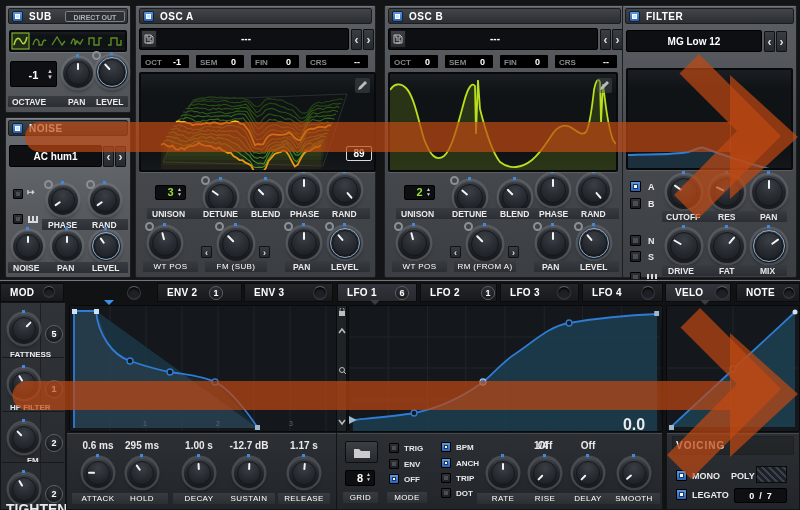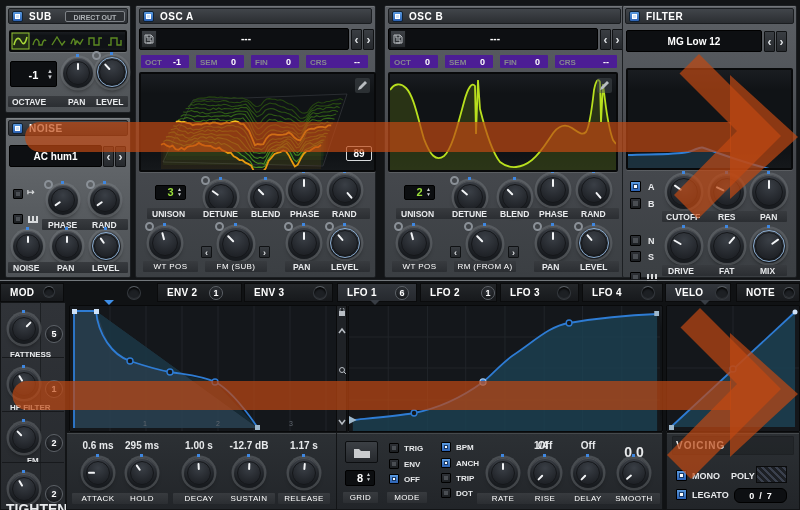--- a/index.html
+++ b/index.html
@@ -18,21 +18,21 @@
 .knb{position:absolute;border-radius:50%;background:radial-gradient(circle at 50% 28%,#3a3f46,#202328 75%);
  border:1px solid #15171a;}
 .knr{position:absolute;border-radius:50%;border:1.5px solid #9fc6ee;opacity:.85;}
 .knp{position:absolute;width:2px;background:#f2f4f6;border-radius:1px;}
 .knt{position:absolute;width:3px;height:3px;background:#3f87e0;}
 .mc{position:absolute;width:9px;height:9px;border:2px solid #8a9097;border-radius:50%;background:transparent;}
 .lbs{position:absolute;height:11px;background:linear-gradient(#383b3f,#2b2e32);color:#fff;
  font-size:8px;font-weight:normal;text-align:center;line-height:11px;letter-spacing:.4px;border-radius:1px;}
 .vb{position:absolute;background:#0d0f12;border:1px solid #000;color:#fff;text-align:center;
  font-weight:bold;border-radius:2px;}
-.pc{position:absolute;height:13px;background:#4c1d95;border-radius:1px;font-size:8px;}
+.pc{position:absolute;height:13px;background:#000000;border-radius:1px;font-size:8px;}
 .pcl{position:absolute;left:4px;top:3px;color:#85898d;font-weight:bold;}
 .pcv{position:absolute;right:8px;top:2px;color:#fff;font-weight:bold;font-size:9px;}
 .spin{position:absolute;background:#0c0e10;border:1px solid #000;color:#fff;font-size:11px;
  font-weight:bold;text-align:center;border-radius:2px;}
 .spin.grn{color:#9adf3a;}
 .spa{position:absolute;right:3px;top:1px;font-size:5px;line-height:5px;color:#cdd0d3;}
 .nav{position:absolute;width:11px;background:linear-gradient(#3a3e43,#26292d);border:1px solid #101214;
  color:#dfe2e5;font-size:12px;font-weight:bold;text-align:center;border-radius:1px;}
 .ck{position:absolute;background:linear-gradient(#2e3136,#1b1e21);border:1px solid #000;border-radius:1px;}
 .ck:after{content:"";position:absolute;left:2px;top:2px;right:2px;bottom:2px;background:#4a4e53;}
@@ -630,21 +630,21 @@
       <div class="knt" style="left:13px;top:-4px;"></div>
     </div>
     <div class="lbs " style="left:519px;top:493px;width:52px;">RISE</div>
     <div class="txt" style="left:588px;top:440px;font-size:10px;transform:translateX(-50%);">Off</div>
     <div class="kn" style="left:573px;top:458px;width:30px;height:30px;">
       <div class="knb" style="left:3px;top:3px;width:24px;height:24px;"></div>
       <div class="knp" style="left:14px;top:5px;height:7px;transform-origin:1px 10px;transform:rotate(-135deg);"></div>
       <div class="knt" style="left:13px;top:-4px;"></div>
     </div>
     <div class="lbs " style="left:562px;top:493px;width:52px;">DELAY</div>
-    <div class="txt" style="left:634px;top:444px;font-size:14px;transform:translateX(-50%);">0.0</div>
+    <div class="txt" style="left:634px;top:416px;font-size:16px;transform:translateX(-50%);">0.0</div>
     <div class="kn" style="left:619px;top:458px;width:30px;height:30px;">
       <div class="knb" style="left:3px;top:3px;width:24px;height:24px;"></div>
       <div class="knp" style="left:14px;top:5px;height:7px;transform-origin:1px 10px;transform:rotate(-130deg);"></div>
       <div class="knt" style="left:13px;top:-4px;"></div>
     </div>
     <div class="lbs " style="left:608px;top:493px;width:52px;">SMOOTH</div>
     <div class="tab sel2" style="left:665px;top:283px;width:66px;">
       <span>VELO</span>
     </div>
     <div class="tbc" style="left:715px;top:286px;width:14px;height:14px;"></div>
@@ -667,21 +667,21 @@
     </div>
     <div style="position:absolute;left:666px;top:432px;width:134px;height:78px;background:linear-gradient(#2c3034,#222529);border:1px solid #121416;box-shadow:inset 0 1px 0 rgba(255,255,255,.12);"></div>
     <div style="position:absolute;left:672px;top:436px;width:122px;height:19px;background:rgba(20,22,25,.35);border:1px solid #1e2124;border-radius:1px;"></div>
     <div class="txt" style="left:676px;top:440px;font-size:10px;letter-spacing:1px;">VOICING</div>
     <div class="ck ckon" style="left:676px;top:470px;width:11px;height:11px;"></div>
     <div class="txt" style="left:692px;top:471px;font-size:9px;">MONO</div>
     <div class="txt" style="left:731px;top:471px;font-size:9px;">POLY</div>
     <div style="position:absolute;left:756px;top:466px;width:31px;height:17px;border:1px solid #0a0b0c;background:repeating-linear-gradient(45deg,#1c1f24 0 3px,#3a404d 3px 5px);"></div>
     <div class="ck ckon" style="left:676px;top:489px;width:11px;height:11px;"></div>
     <div class="txt" style="left:692px;top:490px;font-size:9px;">LEGATO</div>
-    <div class="vb " style="left:734px;top:488px;width:53px;height:15px;line-height:15px;font-size:9px;border-radius:6px;">0&nbsp;&nbsp;/&nbsp;&nbsp;7</div>
+    <div class="vb " style="left:734px;top:488px;width:53px;height:15px;line-height:15px;font-size:9px;">0&nbsp;&nbsp;/&nbsp;&nbsp;7</div>
     <svg width="800" height="510" style="position:absolute;left:0;top:0;pointer-events:none;">
 <g fill="#c04812" fill-opacity="0.70">
 <path d="M40 122 L731 122 L731 152 L40 152 A15 15 0 0 1 40 122 Z"></path>
 <polygon points="730,75 730,199 798,137"></polygon>
 <polygon points="699,54 781,136 698,219 674,195 737,131 679.5,73.5"></polygon>
 <path d="M27 381 L731 381 L731 410 L27 410 A14.5 14.5 0 0 1 27 381 Z"></path>
 <polygon points="730,333 730,457 798,394"></polygon>
 <polygon points="700,308 781,389 691,479 667,455 737,384 680.5,327.5"></polygon>
 </g>
     </svg>

